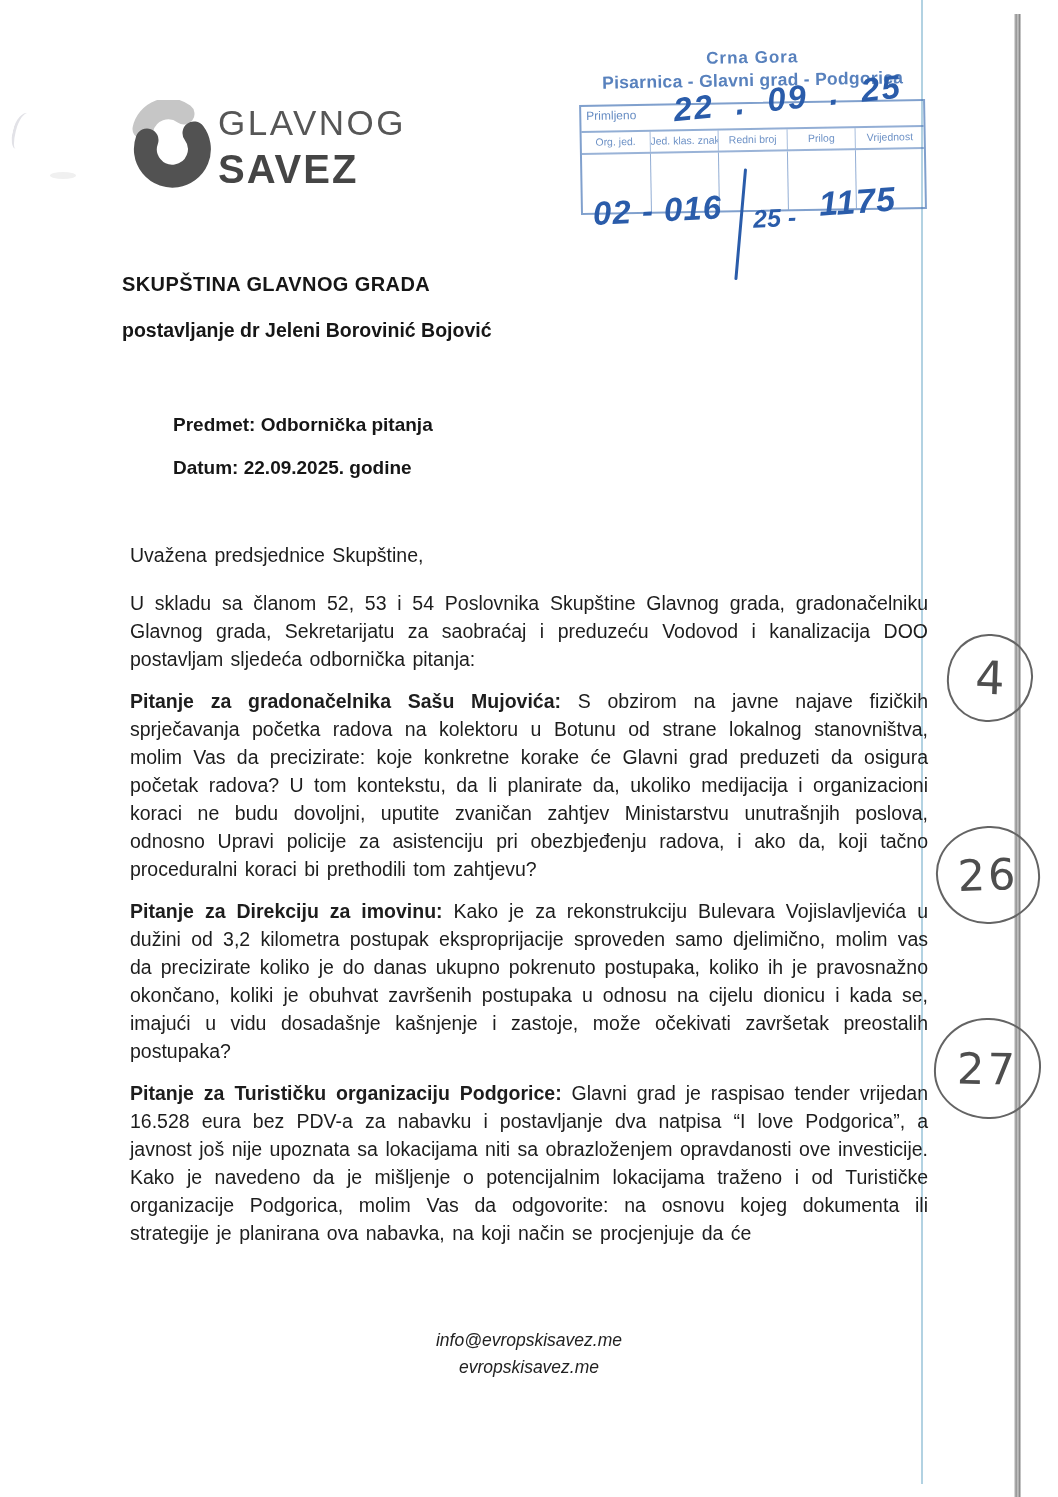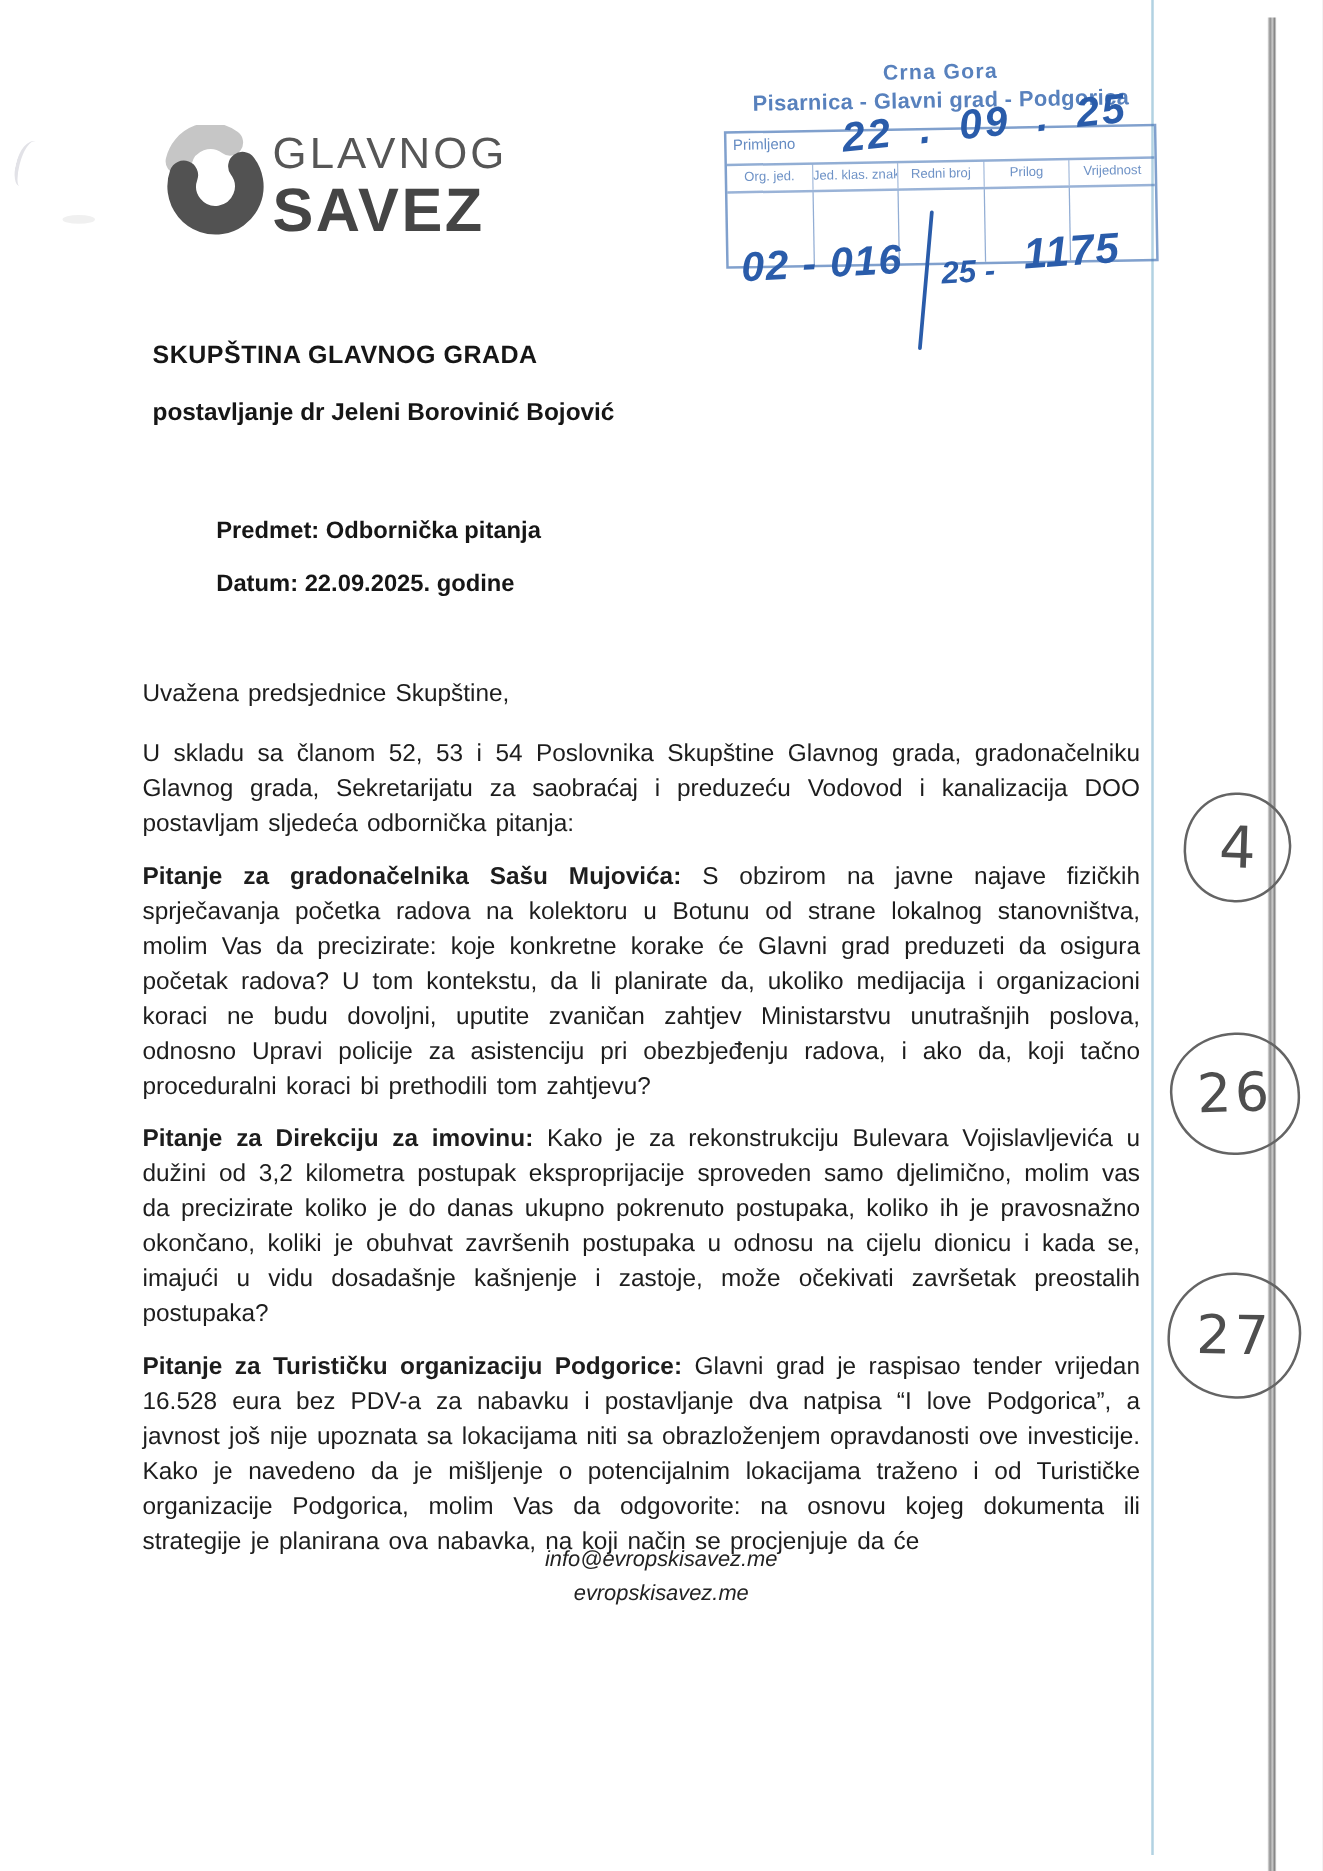--- a/index.html
+++ b/index.html
@@ -15,21 +15,21 @@
     background:linear-gradient(to right,#ededed,#8d8d8d 30%,#c9c9c9 55%,#878787 80%,#e2e2e2);}
   .pen-mark{position:absolute;left:13px;top:112px;width:15px;height:38px;
     border-left:3px solid #e2e2e7;border-radius:60% 0 0 40%/55% 0 0 45%;transform:rotate(14deg);}
   .smudge{position:absolute;left:50px;top:172px;width:26px;height:7px;background:#f0f0f0;border-radius:50%;}
 
   
   .logo{position:absolute;left:126px;top:98px;width:300px;height:110px;}
   .logo-icon{position:absolute;left:0;top:2px;width:86px;height:104px;}
   .logo-text{position:absolute;left:92px;top:6px;}
   .logo-word-1{font-size:35px;letter-spacing:2.5px;color:#565656;font-weight:400;line-height:38px;}
-  .logo-word-2{font-size:49px;letter-spacing:2px;color:#454545;font-weight:bold;line-height:52px;margin-top:1px;}
+  .logo-word-2{font-size:40px;letter-spacing:2px;color:#454545;font-weight:bold;line-height:52px;margin-top:1px;}
 
   
   .stamp{position:absolute;left:578px;top:48px;width:352px;height:215px;
     transform:rotate(-1deg);color:#4a77b8;}
   .stamp-country{text-align:center;font-size:17px;font-weight:bold;letter-spacing:1px;opacity:.92;}
   .stamp-office{text-align:center;font-size:17.5px;font-weight:bold;white-space:nowrap;letter-spacing:.3px;margin-top:2px;opacity:.92;}
   .stamp-table{position:absolute;top:54px;left:2px;right:4px;border:2px solid rgba(74,119,184,.7);}
   .stamp-row1{height:22px;border-bottom:2px solid rgba(74,119,184,.7);font-size:12px;padding:2px 0 0 5px;opacity:.85;}
   .stamp-row2{display:flex;height:20px;border-bottom:2px solid rgba(74,119,184,.7);font-size:10.5px;opacity:.8;}
   .stamp-row2 .cell{flex:1;text-align:center;padding-top:3px;border-right:1.5px solid rgba(74,119,184,.6);overflow:hidden;white-space:nowrap;}
@@ -45,39 +45,39 @@
 
   
   .title-block{position:absolute;left:122px;top:273px;width:808px;text-align:left;}
   .letter-title{font-size:20px;font-weight:bold;line-height:22px;letter-spacing:.4px;color:#161616;}
   .letter-subtitle{font-size:19.5px;font-weight:bold;line-height:22px;margin-top:24px;color:#161616;}
 
   .meta-block{position:absolute;left:133px;top:413px;margin-left:40px;}
   .meta-line{font-size:19px;font-weight:bold;line-height:24px;color:#161616;}
   .meta-line + .meta-line{margin-top:19px;}
 
-  .letter-body{position:absolute;left:114px;top:541px;width:808px;
+  .letter-body{position:absolute;left:130px;top:541px;width:808px;
     font-size:19.5px;line-height:28px;text-align:justify;word-spacing:2px;color:#1d1d1d;}
   .salutation{margin:0 0 20px 0;text-align:left;}
   .para{margin:0 10px 14px 0;}
   .lead{font-weight:bold;}
 
   
   .circle{position:absolute;border:2.5px solid #646464;color:#4e4e4e;
     display:flex;align-items:center;justify-content:center;
     font-family:"DejaVu Sans",sans-serif;background:transparent;}
   .circle-4{left:947px;top:634px;width:82px;height:84px;font-size:46px;
     border-radius:49% 51% 52% 48% / 51% 49% 53% 47%;transform:rotate(2deg);}
   .circle-26{left:936px;top:826px;width:100px;height:94px;font-size:43px;letter-spacing:3px;
     border-radius:52% 48% 50% 50% / 48% 52% 47% 53%;transform:rotate(-2deg);}
   .circle-27{left:934px;top:1018px;width:103px;height:97px;font-size:43px;letter-spacing:3px;
     border-radius:50% 50% 48% 52% / 52% 48% 53% 47%;transform:rotate(1deg);}
 
   
-  .footer{position:absolute;left:0;top:1234px;width:1058px;text-align:center;
+  .footer{position:absolute;left:0;top:1327px;width:1058px;text-align:center;
     font-style:italic;font-size:17.5px;line-height:27px;color:#222;}
 </style>
 </head>
 <body>
 
 <div class="page">
 
   <div class="pen-mark"></div>
   <div class="smudge"></div>
   <div class="blue-scan-line"></div>

